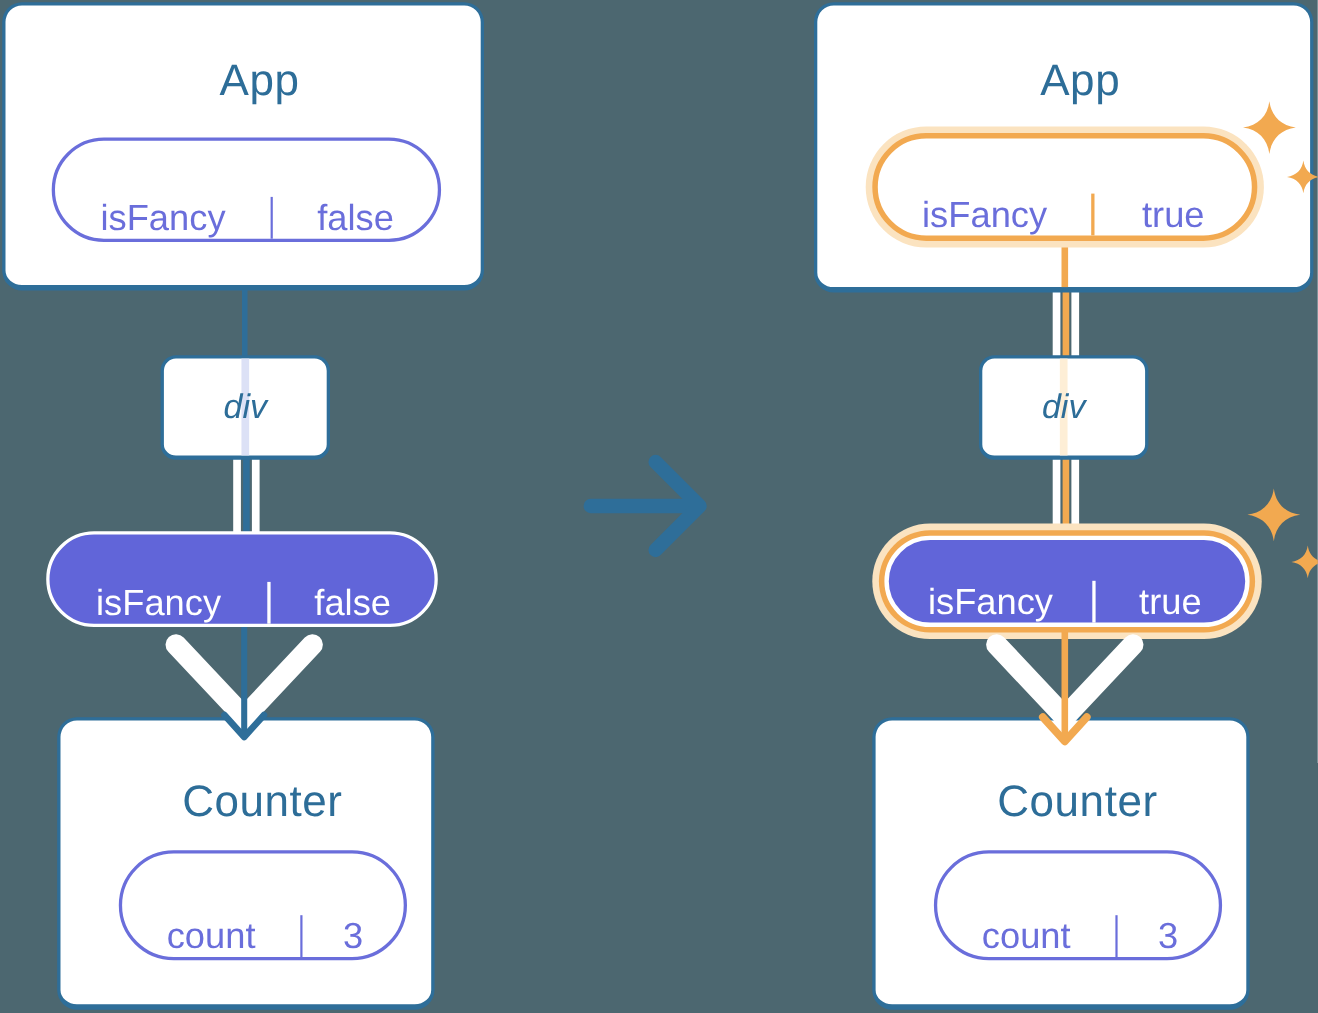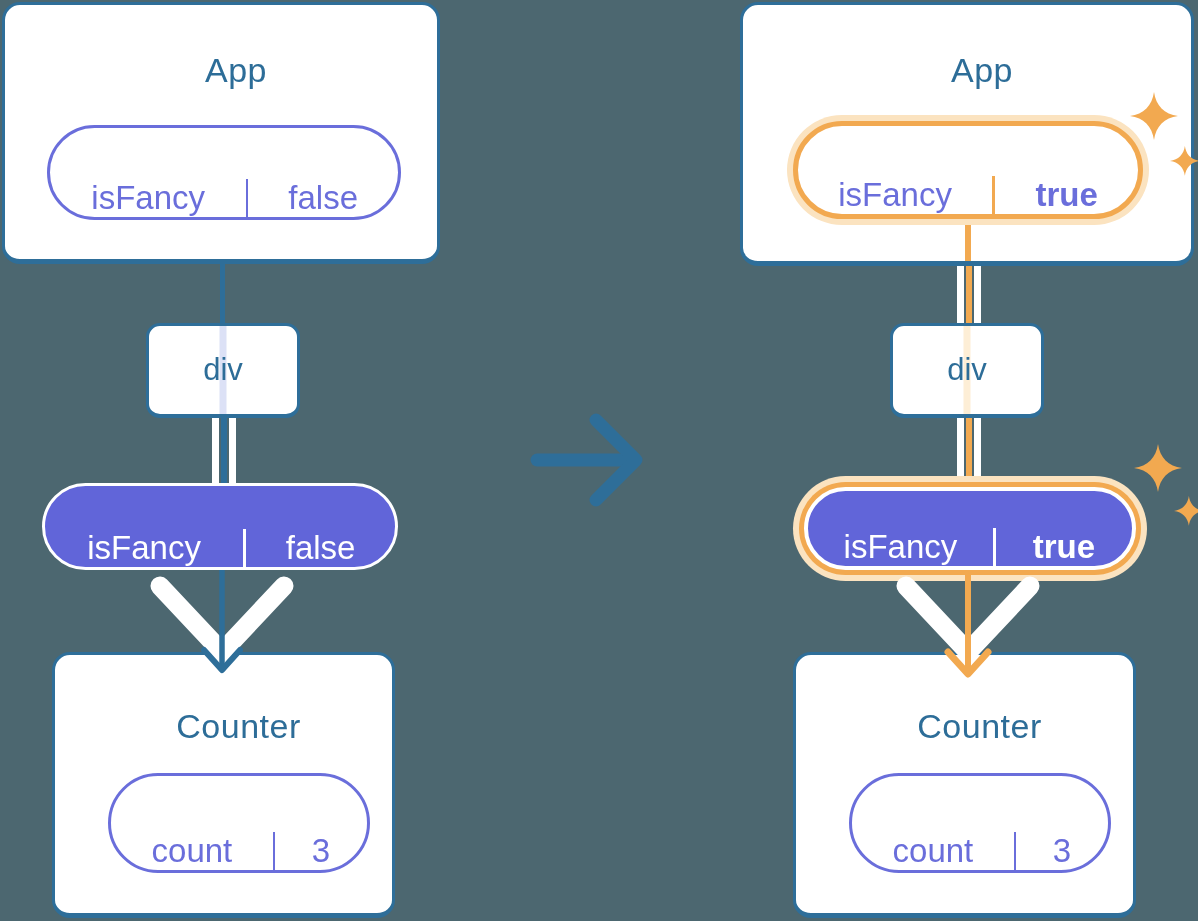--- a/index.html
+++ b/index.html
@@ -20,21 +20,21 @@
     position: relative; width: 1198px; height: 921px;
     background: var(--bg);
   }
   .card {
     position: absolute; background: #fff;
     border: 3px solid var(--steel); border-bottom-width: 5px;
     border-radius: 18px; z-index: 1;
   }
   .card-title {
     position: absolute; left: 0; width: 100%;
-    text-align: center; font-size: 34px; font-weight: 500;
+    text-align: center; font-size: 40px; font-weight: 500;
     color: var(--heading); letter-spacing: 0.5px; padding-left: 30px;
   }
   .pill {
     position: absolute; display: flex; align-items: flex-end;
     z-index: 2;
   }
   .pill-cell {
     display: flex; align-items: center; justify-content: center;
     font-size: 33px;
   }
@@ -52,33 +52,33 @@
     background: #fff; border: 5px solid var(--orange); border-radius: 60px;
     color: var(--purple); box-shadow: 0 0 0 6px var(--orange-halo);
   }
   .fancy-outline .pill-cell.cell-name { border-right: 3px solid var(--orange); }
   .fancy-purple {
     background: var(--purple-fill); border: 4px solid #fff; border-radius: 52px;
     color: #fff;
     box-shadow: 0 0 0 5px var(--orange), 0 0 0 11px var(--orange-halo);
   }
   .fancy-purple .pill-cell.cell-name { border-right: 3px solid #fff; }
-  .bold { font-weight: bold; }
+  .bold { font-weight: normal; }
   .node {
     position: absolute; background: #fff;
     border: 3px solid var(--steel); border-bottom-width: 4px;
     border-radius: 14px;
     display: flex; align-items: center; justify-content: center;
     font-size: 31px; color: var(--heading); z-index: 1;
   }
   .node-stripe {
     position: absolute; top: 0; bottom: 0; left: 50%;
     transform: translateX(-50%); width: 7px; z-index: 0;
   }
-  .node-label { position: relative; z-index: 1; }
+  .node-label { position: relative; z-index: 1; font-style: italic; }
   .vline { position: absolute; }
   .arrow-svg { position: absolute; z-index: 3; overflow: visible; }
   .sparkles { position: absolute; z-index: 4; overflow: visible; }
 </style>
 </head>
 <body>
 
 <div class="canvas">
 
   <section class="card" style="left:2px; top:2px; width:438px; height:262px;">

